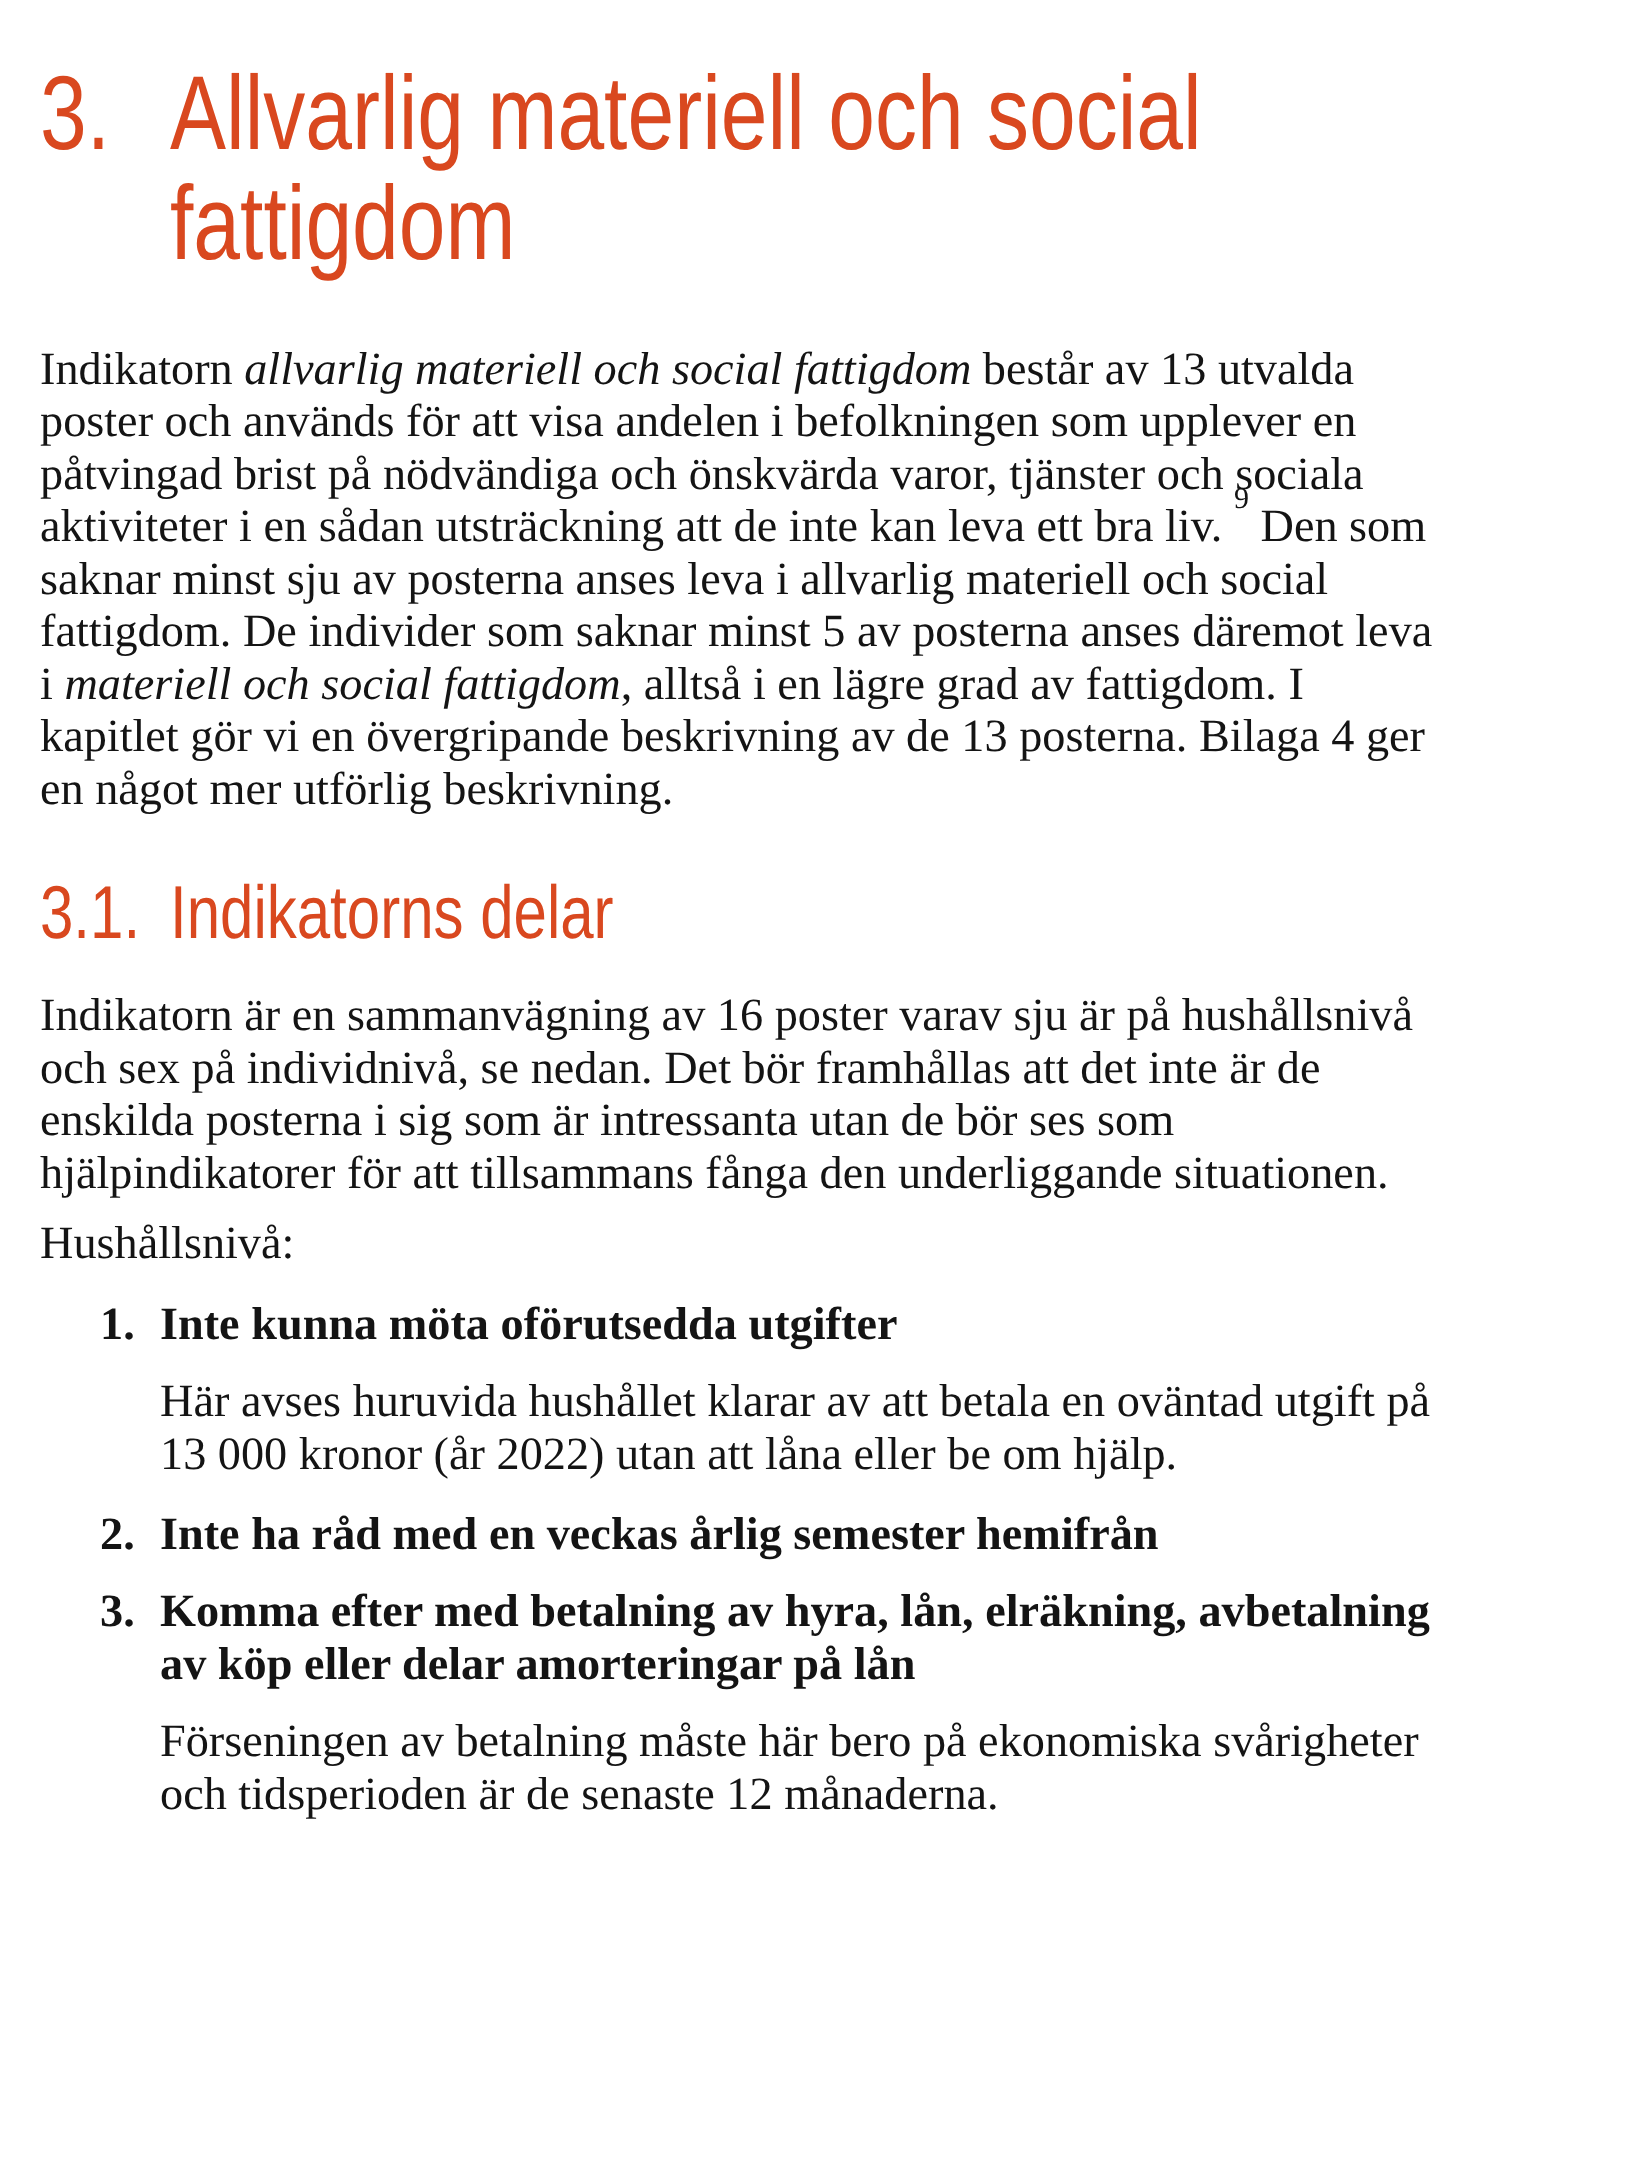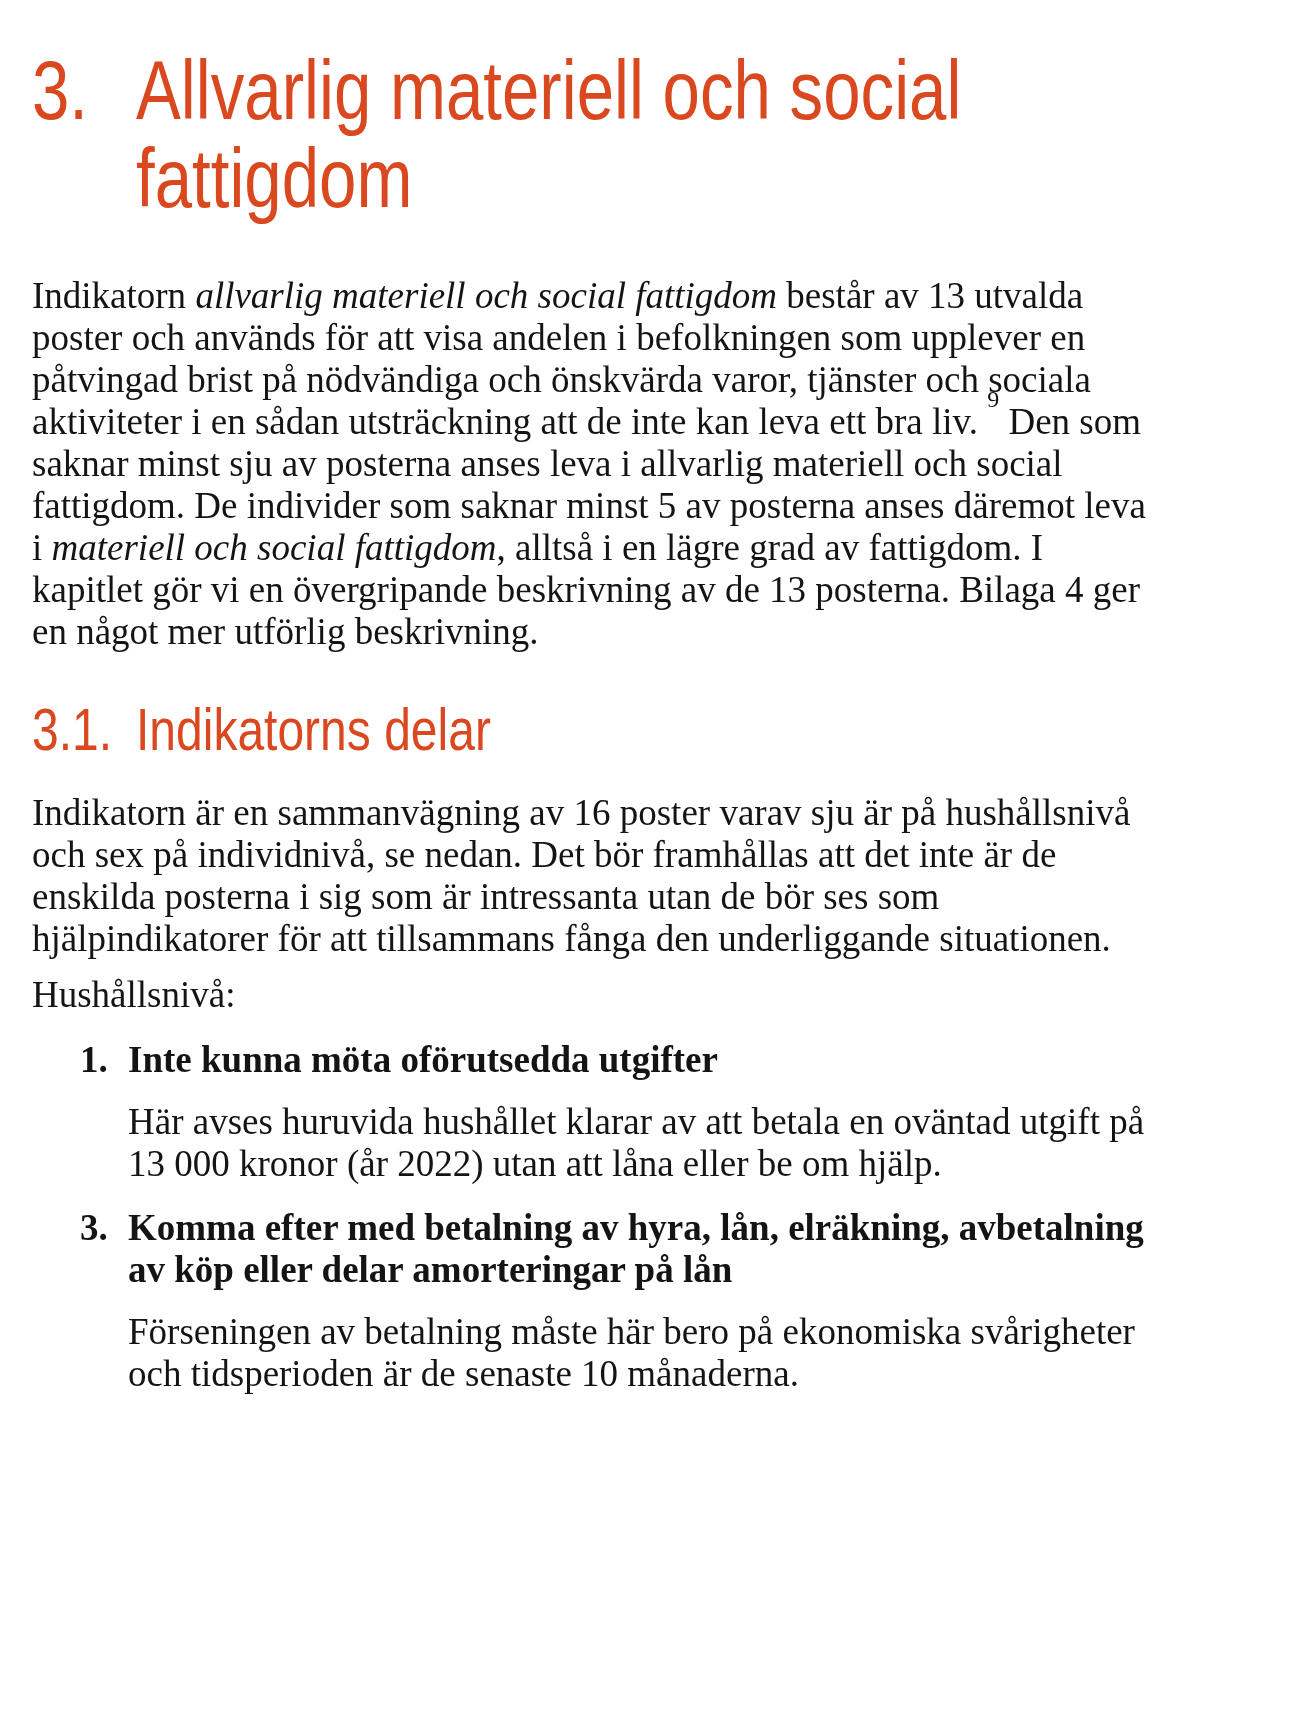--- a/index.html
+++ b/index.html
@@ -104,23 +104,26 @@
     <p class="level-label">Hushållsnivå:</p>
 
     <ol class="numbered-list">
       <li class="list-item">
         <p class="item-head">
           <span class="item-number">1.</span><span>Inte kunna möta oförutsedda utgifter</span>
         </p>
         <p class="item-desc">Här avses huruvida hushållet klarar av att betala en oväntad utgift på 13 000 kronor (år 2022) utan att låna eller be om hjälp.</p>
       </li>
       <li class="list-item">
+        <p class="item-head">
+          <span class="item-number">2.</span><span>Inte ha råd med en veckas årlig semester hemifrån</span>
+        </p>
       </li>
       <li class="list-item">
         <p class="item-head">
           <span class="item-number">3.</span><span>Komma efter med betalning av hyra, lån, elräkning, avbetalning av köp eller delar amorteringar på lån</span>
         </p>
-        <p class="item-desc">Förseningen av betalning måste här bero på ekonomiska svårigheter och tidsperioden är de senaste 10 månaderna.</p>
+        <p class="item-desc">Förseningen av betalning måste här bero på ekonomiska svårigheter och tidsperioden är de senaste 12 månaderna.</p>
       </li>
     </ol>
 
   </div>
 </div>
 
 </body></html>

